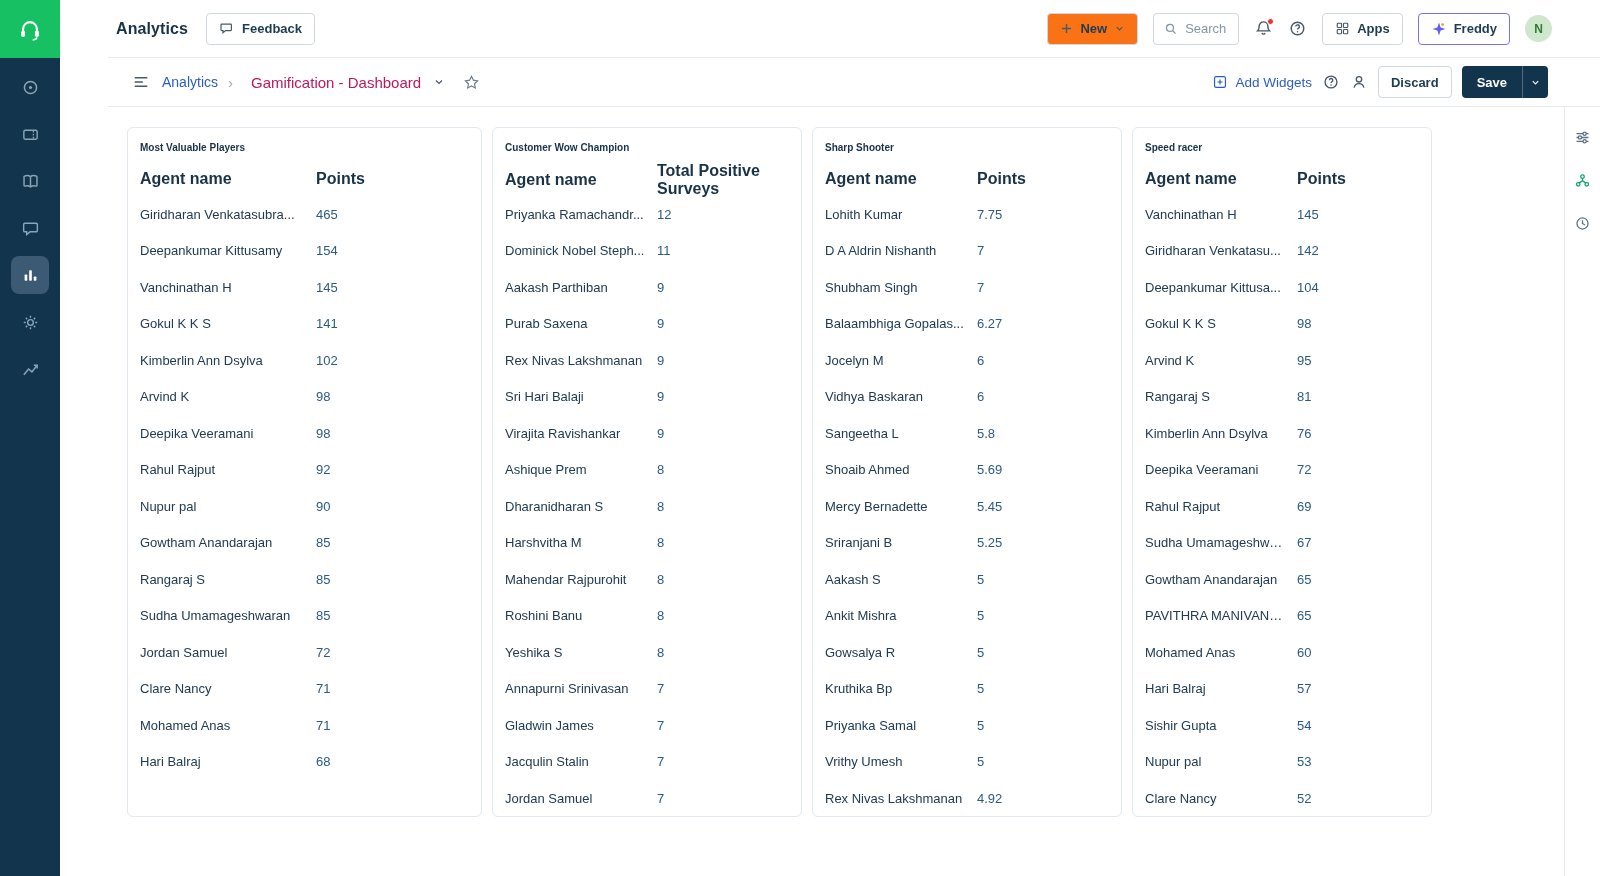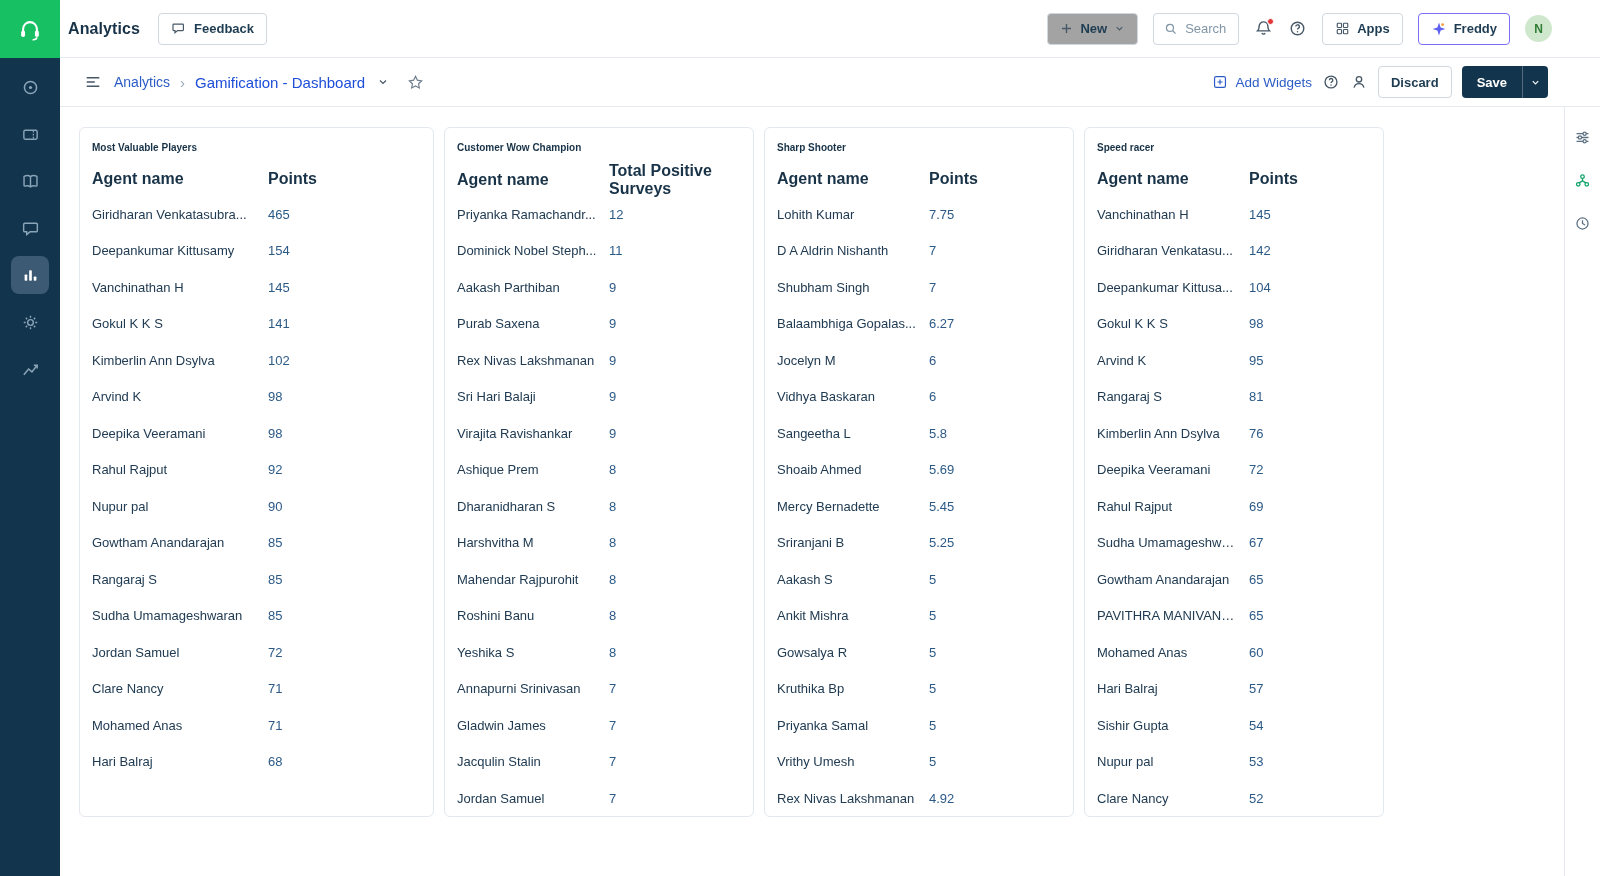--- a/index.html
+++ b/index.html
@@ -8,46 +8,46 @@
   .app { display:flex; height:100%; }
 
   
   .sidebar { width:60px; flex-shrink:0; background:#12344d; display:flex; flex-direction:column; }
   .logo-tile { width:60px; height:58px; background:#16c063; display:flex; align-items:center; justify-content:center; cursor:pointer; }
   .nav-icons { display:flex; flex-direction:column; align-items:center; gap:9px; padding-top:10px; }
   .nav-btn { width:38px; height:38px; border-radius:8px; display:flex; align-items:center; justify-content:center; color:#8aa4b8; cursor:pointer; }
   .nav-btn.active { background:#3c5a73; color:#ffffff; }
 
   
-  .main-col { flex:1; min-width:0; display:flex; flex-direction:column; }
+  .main-col { flex:1; min-width:0; display:flex; flex-direction:column;padding-left:48px; }
 
   .topbar { height:58px; flex-shrink:0; background:#fff; border-bottom:1px solid #e6eaee;
     display:flex; align-items:center; padding:0 48px 0 8px; }
   .app-title { font-size:16px; font-weight:bold; color:#183247; letter-spacing:.1px; }
   .btn { border:1px solid #cfd7df; border-radius:4px; background:#fff; height:32px;
     display:inline-flex; align-items:center; gap:7px; padding:0 12px; font-size:13px;
     color:#1e3c52; font-weight:bold; cursor:pointer; white-space:nowrap; }
-  .btn.gray { background:#a3a3a3;margin-left:48px; }
+  .btn.gray { background:#f97316;margin-left:48px; }
   .feedback-btn { margin-left:18px; }
   .topbar-right { margin-left:auto; display:flex; align-items:center; gap:15px; }
   .search-box { border:1px solid #cfd7df; border-radius:4px; height:32px; width:86px;
     display:flex; align-items:center; gap:7px; padding:0 10px; color:#8296a6; font-size:13px; cursor:text; }
   .icon-btn { background:none; border:none; color:#4c5f6f; cursor:pointer; display:flex; align-items:center; position:relative; padding:0; }
   .bell-dot { position:absolute; top:-1px; right:-1px; width:7px; height:7px; border-radius:50%;
     background:#e43538; border:1.5px solid #fff; }
   .freddy-btn { border:1px solid #7b6ef6; }
   .avatar { width:27px; height:27px; border-radius:50%; background:#cfe8cd; color:#2f7d33;
     font-size:12px; font-weight:bold; display:flex; align-items:center; justify-content:center; cursor:pointer; }
 
   
   .crumbbar { height:49px; flex-shrink:0; background:#fff; border-bottom:1px solid #e6eaee;
     display:flex; align-items:center; gap:12px; padding:0 52px 0 24px; }
   .crumb-root { color:#2c5cc5; font-size:14px; text-decoration:none; cursor:pointer; }
   .crumb-sep { color:#9aa8b6; font-size:15px; }
-  .crumb-current { color:#1d4ed8; font-size:15px; font-weight:500; }
+  .crumb-current { color:#be185d; font-size:15px; font-weight:500;margin-left:8px; }
   .crumb-actions { margin-left:auto; display:flex; align-items:center; gap:10px; }
   .add-widgets { color:#2c5cc5; font-size:13.5px; font-weight:500; display:inline-flex; align-items:center; gap:7px;
     background:none; border:none; cursor:pointer; }
   .save-split { display:flex; cursor:pointer; }
   .save-main { background:#12344d; color:#fff; height:32px; display:flex; align-items:center;
     padding:0 15px; font-size:13px; font-weight:bold; border:none; border-radius:4px 0 0 4px; cursor:pointer; }
   .save-caret { background:#12344d; color:#fff; width:26px; height:32px; display:flex; align-items:center;
     justify-content:center; border:none; border-left:1px solid rgba(255,255,255,.28); border-radius:0 4px 4px 0; cursor:pointer; }
 
   

